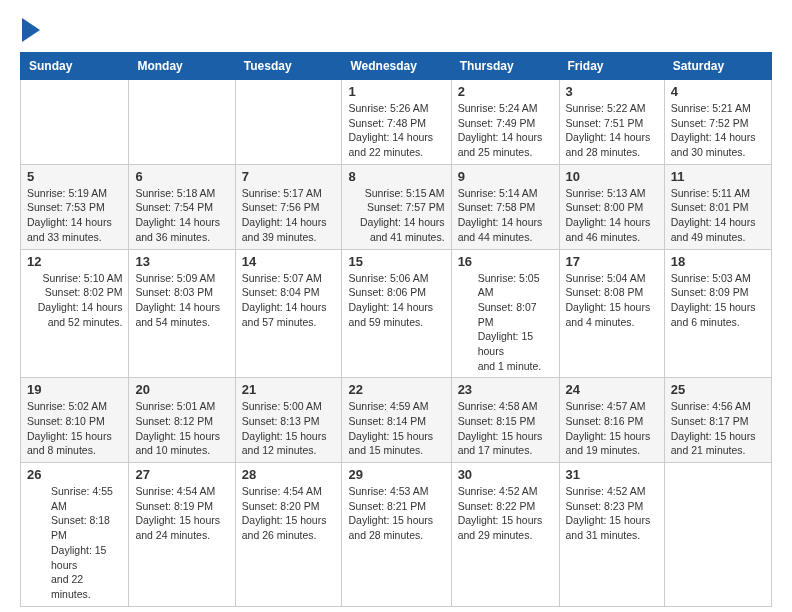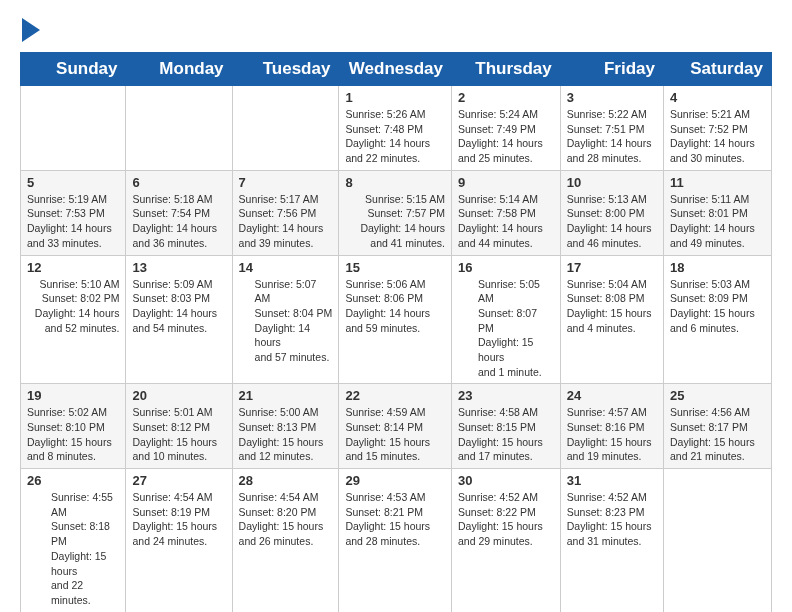--- a/index.html
+++ b/index.html
@@ -56,23 +56,23 @@
       font-size: 16px;
       color: #333;
     }
     .calendar {
       width: 100%;
       border-collapse: collapse;
     }
     .calendar th {
       background-color: #1a5fa8;
       color: white;
-      text-align: right;
+      text-align: left;
       padding: 6px 8px;
-      font-size: 17px;
+      font-size: 12px;
       font-weight: bold;
       border: 1px solid #1a5fa8;
     }
     .calendar td {
       vertical-align: top;
       padding: 4px 6px;
       border: 1px solid #ccc;
       font-size: 11px;
       color: #333;
       width: 113px;
@@ -226,21 +226,21 @@
         </td>
         <td>
           <span class="day-number">13</span>
           <div class="day-info" style="white-space: pre-line;">Sunrise: 5:09 AM
 Sunset: 8:03 PM
 Daylight: 14 hours
 and 54 minutes.</div>
         </td>
         <td>
           <span class="day-number">14</span>
-          <div class="day-info" style="white-space: pre-line; margin-left: 16px;">Sunrise: 5:07 AM
+          <div class="day-info" style="white-space: pre-line;">Sunrise: 5:07 AM
 Sunset: 8:04 PM
 Daylight: 14 hours
 and 57 minutes.</div>
         </td>
         <td>
           <span class="day-number">15</span>
           <div class="day-info" style="white-space: pre-line;">Sunrise: 5:06 AM
 Sunset: 8:06 PM
 Daylight: 14 hours
 and 59 minutes.</div>

